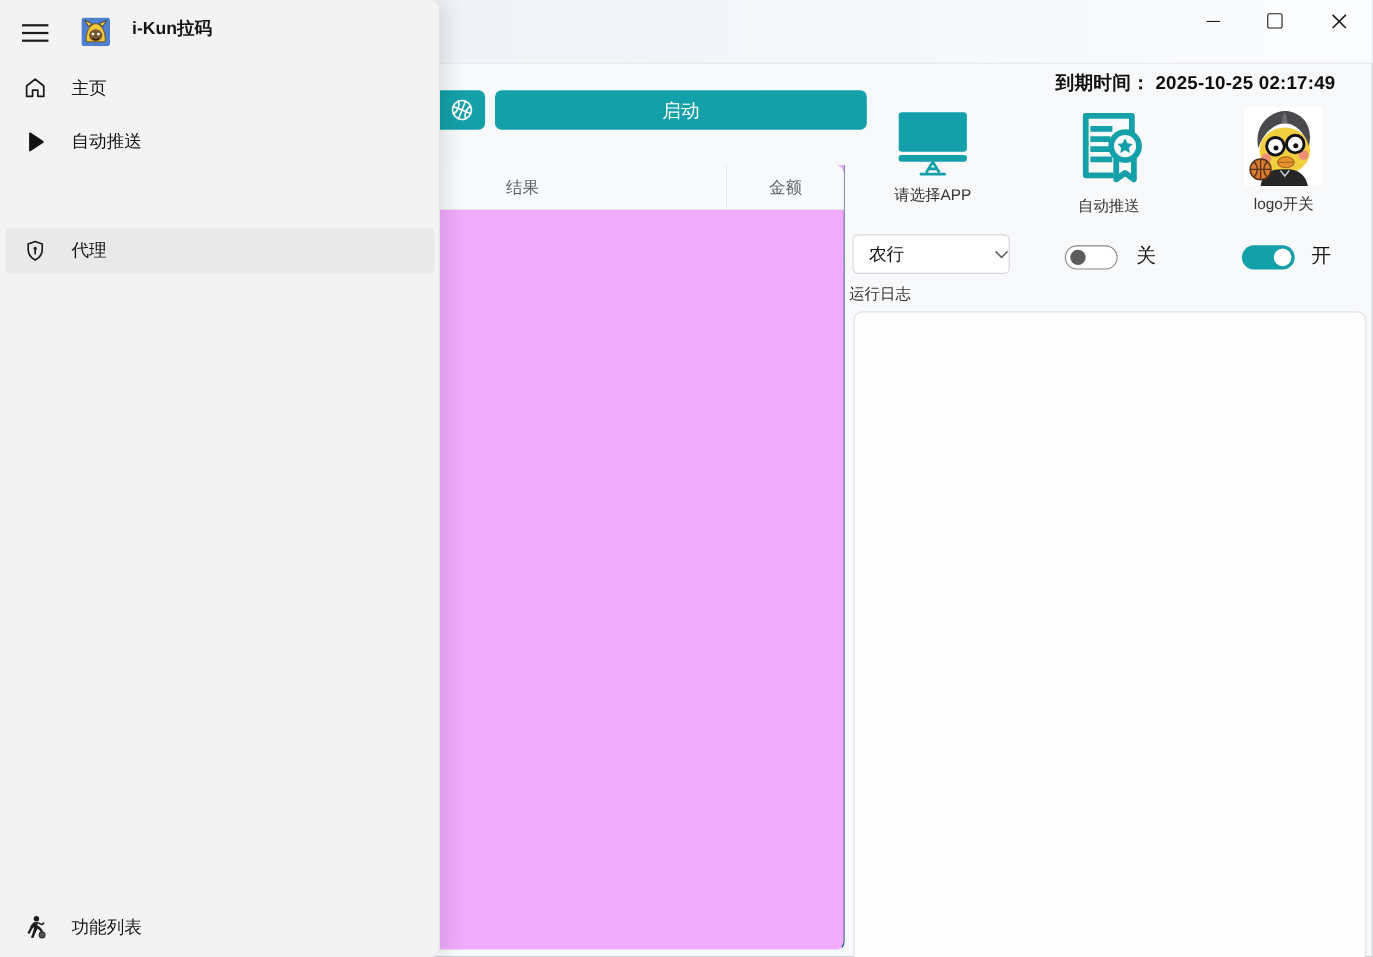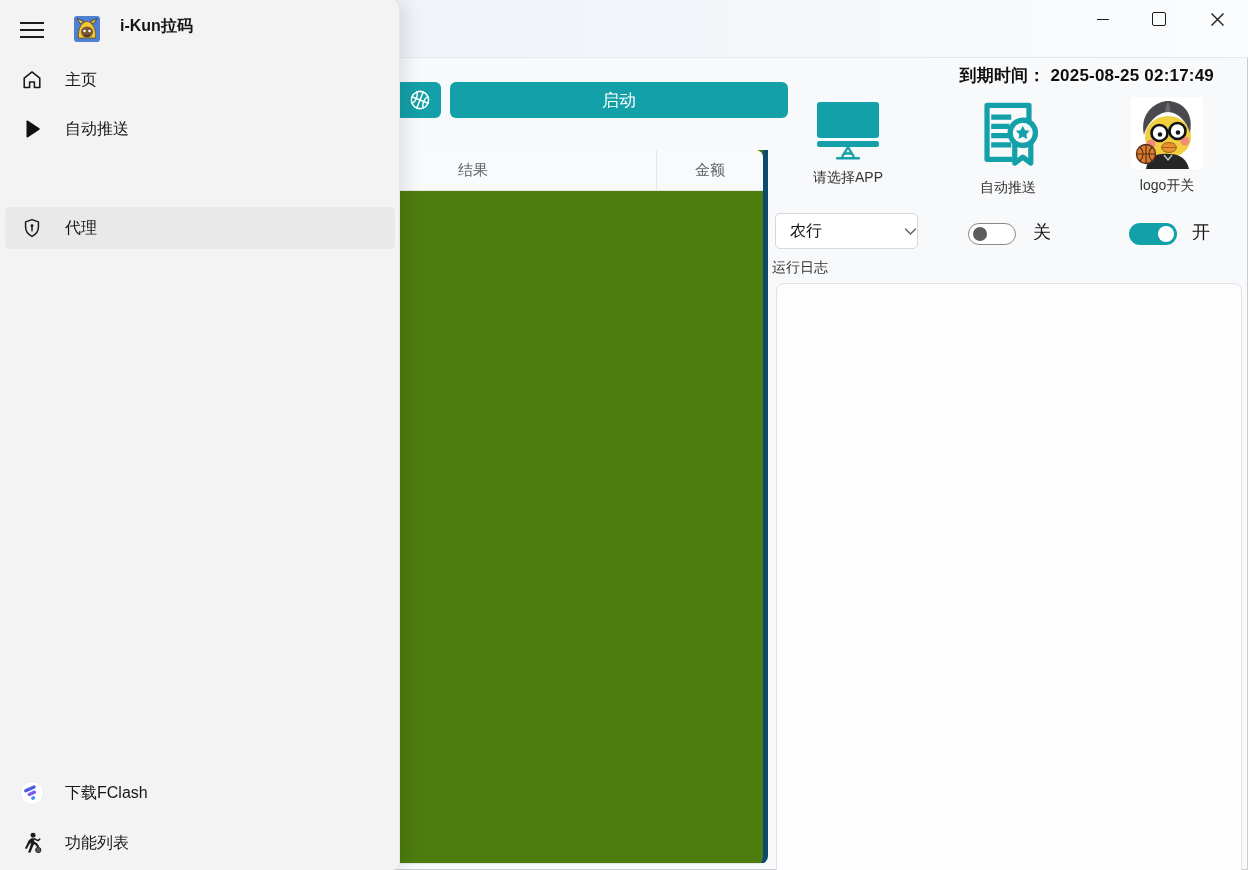--- a/index.html
+++ b/index.html
@@ -18,21 +18,21 @@
   .max-glyph{width:12px;height:12px;border:1.4px solid #1b1b1b;border-radius:2px;}
   
   .expiry{position:absolute;top:64px;right:34px;font-size:17px;font-weight:700;color:#0f0f0f;letter-spacing:.2px;}
   .expiry span{font-weight:700;}
   
   .btn-teal{position:absolute;background:#14a0a8;border:none;border-radius:6px;cursor:pointer;}
   .btn-ball{left:388px;top:82px;width:53px;height:36px;display:flex;align-items:center;justify-content:flex-end;padding-right:9px;box-sizing:border-box;}
   .btn-start{left:450px;top:82px;width:338px;height:36px;color:#fff;font-size:17px;font-family:inherit;display:flex;align-items:center;justify-content:center;}
   
   .table{position:absolute;left:290px;top:150px;width:478px;height:714px;
-    background:#4d7c0f;border-right:5px solid #0c4a6e;border-bottom:1px solid #e7e8ec;
+    background:#f0abfc;border-right:1px solid #0c4a6e;border-bottom:1px solid #e7e8ec;
     border-radius:0 0 8px 8px;box-sizing:border-box;}
   .table-header{display:flex;height:40px;background:#f9fafc;border-bottom:1px solid #e4e5e9;border-radius:8px 8px 0 0;}
   .th{display:flex;align-items:center;justify-content:center;font-size:15px;color:#5d6066;}
   .th-result{flex:1;}
   .th-amount{width:106px;border-left:1px solid #e4e5e9;border-radius:0 8px 0 0;background:#f9fafc;}
   
   .feature{position:absolute;display:flex;flex-direction:column;align-items:center;}
   .feature .flabel{font-size:14px;color:#343434;margin-top:8px;white-space:nowrap;}
   .f-app{left:800px;top:101px;width:96px;}
   .f-push{left:960px;top:95px;width:96px;}
@@ -80,21 +80,21 @@
   </div>
   <div class="winbtn" style="left:1136px;">
     <span class="max-glyph"></span>
   </div>
   <div class="winbtn" style="left:1194px;">
     <svg width="15" height="15" viewBox="0 0 15 15">
       <path d="M1.5 1.5 L13.5 13.5 M13.5 1.5 L1.5 13.5" stroke="#1b1b1b" stroke-width="1.4" fill="none"></path>
     </svg>
   </div>
 
-  <div class="expiry"><span>到期时间：</span> <span>2025-08-25 02:17:49</span></div>
+  <div class="expiry"><span>到期时间：</span> <span>2025-10-25 02:17:49</span></div>
 
   <button class="btn-teal btn-ball">
     <svg width="24" height="24" viewBox="0 0 24 24">
       <g transform="rotate(22 12 12)" stroke="#fff" stroke-width="1.5" fill="none" stroke-linecap="round">
         <circle cx="12" cy="12" r="8.6"></circle>
         <path d="M3.4 12 H20.6 M12 3.4 V20.6"></path>
         <path d="M6 5.9 C8.8 8.6 8.8 15.4 6 18.1 M18 5.9 C15.2 8.6 15.2 15.4 18 18.1"></path>
       </g>
     </svg>
   </button>
@@ -221,33 +221,20 @@
       <span class="nicon">
         <svg width="22" height="22" viewBox="0 0 24 24">
           <path d="M12 2.8 L19 5.3 V10.8 C19 15.8 16 19 12 21.2 C8 19 5 15.8 5 10.8 V5.3 Z" stroke="#191919" stroke-width="1.6" fill="none" stroke-linejoin="round"></path>
           <circle cx="12" cy="9.6" r="1.6" fill="#191919"></circle>
           <path d="M12 11.4 V15" stroke="#191919" stroke-width="1.6" stroke-linecap="round"></path>
         </svg>
       </span>
       <span class="nlabel">代理</span>
     </div>
 
-    <div class="nav-item" style="top:772px;">
-      <span class="nicon">
-        <svg width="26" height="26" viewBox="0 0 26 26">
-          <circle cx="13" cy="13" r="12.5" fill="#ffffff" stroke="#e8e8ee" stroke-width="1"></circle>
-          <g transform="rotate(-24 13 13)">
-            <rect x="6" y="6.2" width="13.5" height="3.6" rx="1.8" fill="#4f5be4"></rect>
-            <rect x="7.8" y="11.4" width="9.8" height="3.6" rx="1.8" fill="#7d5cf0"></rect>
-            <rect x="9.6" y="16.6" width="4.6" height="3.6" rx="1.8" fill="#3f8ef0"></rect>
-          </g>
-        </svg>
-      </span>
-      <span class="nlabel">下载FClash</span>
-    </div>
 
     <div class="nav-item" style="top:822px;">
       <span class="nicon">
         <svg width="26" height="26" viewBox="0 0 26 26">
           <circle cx="14.2" cy="4.6" r="2.7" fill="#1c1c1c"></circle>
           <path d="M13 7.6 C10.2 8.8 8.6 10.8 8 13.4 L5.4 18.6 L7.3 19.6 L10 14.6 C10.6 13.7 11.2 13.2 12.1 13 L10.6 18 L8.8 23.4 L11.2 23.6 L13.4 18.2 L15.2 14.4 C17 15 18.2 16.6 18.8 18.4 L20.9 17.5 C20 14.6 18 12.4 15.6 11.6 L14.9 8.2 Z" fill="#1c1c1c"></path>
           <path d="M15.4 8.4 L19.6 10.4 L21.4 8.8" stroke="#1c1c1c" stroke-width="1.6" fill="none" stroke-linecap="round"></path>
           <circle cx="19.8" cy="20.6" r="2.9" fill="#555" stroke="#2a2a2a" stroke-width="1"></circle>
         </svg>
       </span>

